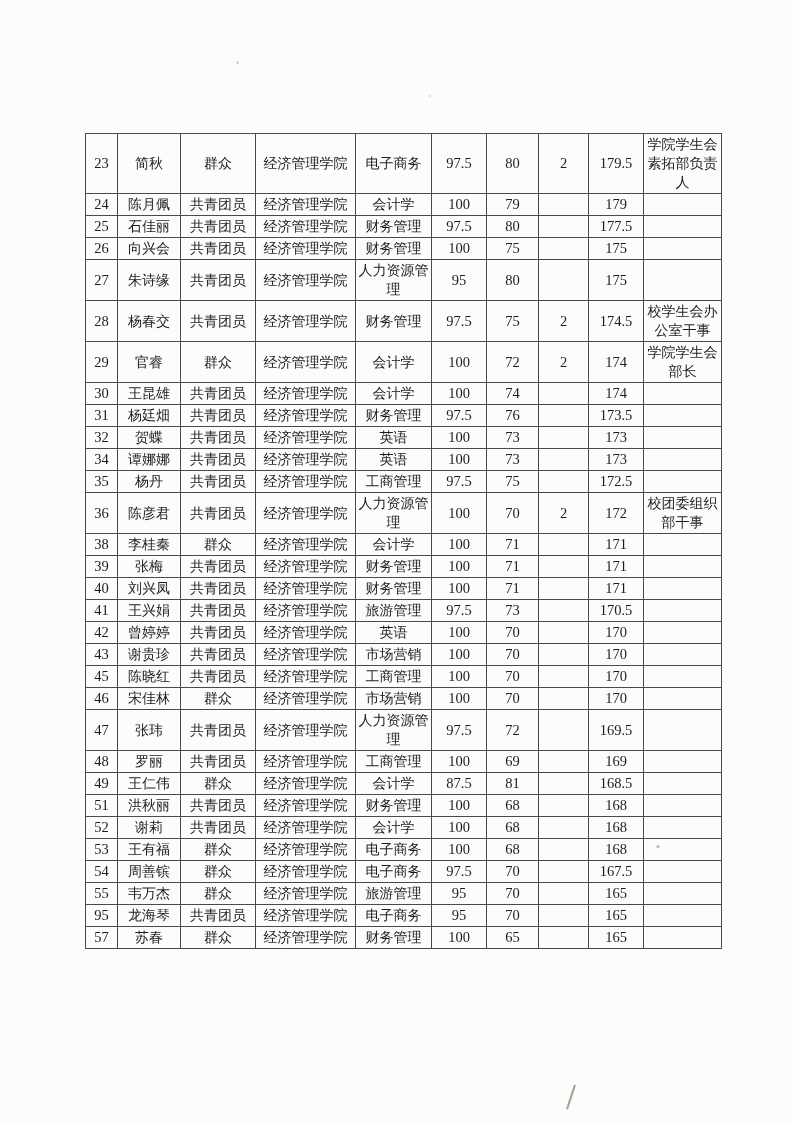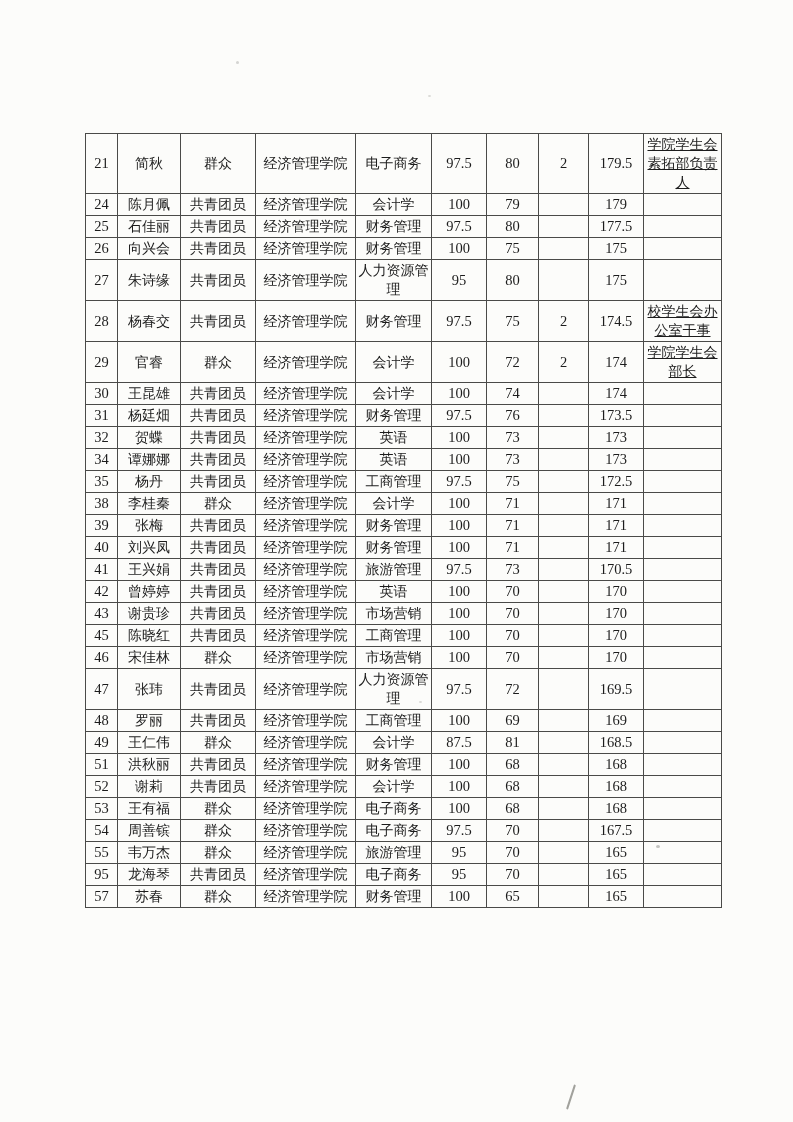--- a/index.html
+++ b/index.html
@@ -34,21 +34,20 @@
     padding: 1px 2px;
     line-height: 19px;
     word-break: break-all;
     overflow: hidden;
   }
   table.score-table tr {
     height: 22px;
   }
   td.cell-note {
     padding: 1px 8px;
-    text-decoration: underline;
   }
   td.cell-num {
     font-size: 14.5px;
   }
   
   .speck {
     position: absolute;
     background: #8a8a86;
     border-radius: 50%;
     opacity: 0.55;
@@ -88,21 +87,21 @@
       <col style="width:100px">
       <col style="width:76px">
       <col style="width:55px">
       <col style="width:52px">
       <col style="width:50px">
       <col style="width:55px">
       <col style="width:78px">
     </colgroup>
     <tbody>
         <tr>
-      <td class="cell-num">21</td>
+      <td class="cell-num">23</td>
       <td>简秋</td>
       <td>群众</td>
       <td>经济管理学院</td>
       <td>电子商务</td>
       <td class="cell-num">97.5</td>
       <td class="cell-num">80</td>
       <td class="cell-num">2</td>
       <td class="cell-num">179.5</td>
       <td class="cell-note">学院学生会素拓部负责人</td>
     </tr>
@@ -230,20 +229,32 @@
       <td class="cell-num">35</td>
       <td>杨丹</td>
       <td>共青团员</td>
       <td>经济管理学院</td>
       <td>工商管理</td>
       <td class="cell-num">97.5</td>
       <td class="cell-num">75</td>
       <td class="cell-num"></td>
       <td class="cell-num">172.5</td>
       <td class="cell-note"></td>
+    </tr>
+        <tr>
+      <td class="cell-num">36</td>
+      <td>陈彦君</td>
+      <td>共青团员</td>
+      <td>经济管理学院</td>
+      <td>人力资源管理</td>
+      <td class="cell-num">100</td>
+      <td class="cell-num">70</td>
+      <td class="cell-num">2</td>
+      <td class="cell-num">172</td>
+      <td class="cell-note">校团委组织部干事</td>
     </tr>
         <tr>
       <td class="cell-num">38</td>
       <td>李桂秦</td>
       <td>群众</td>
       <td>经济管理学院</td>
       <td>会计学</td>
       <td class="cell-num">100</td>
       <td class="cell-num">71</td>
       <td class="cell-num"></td>

